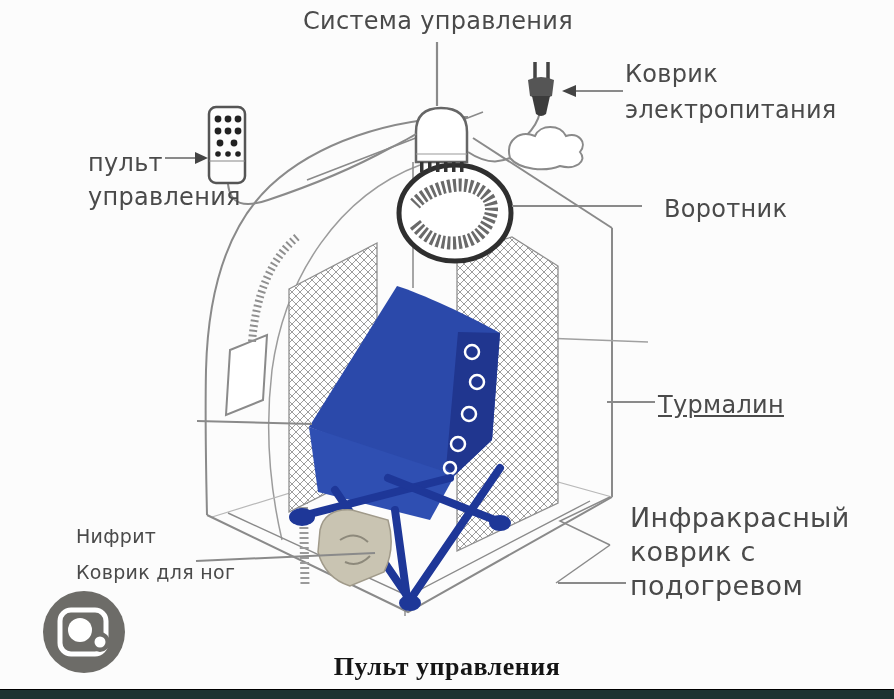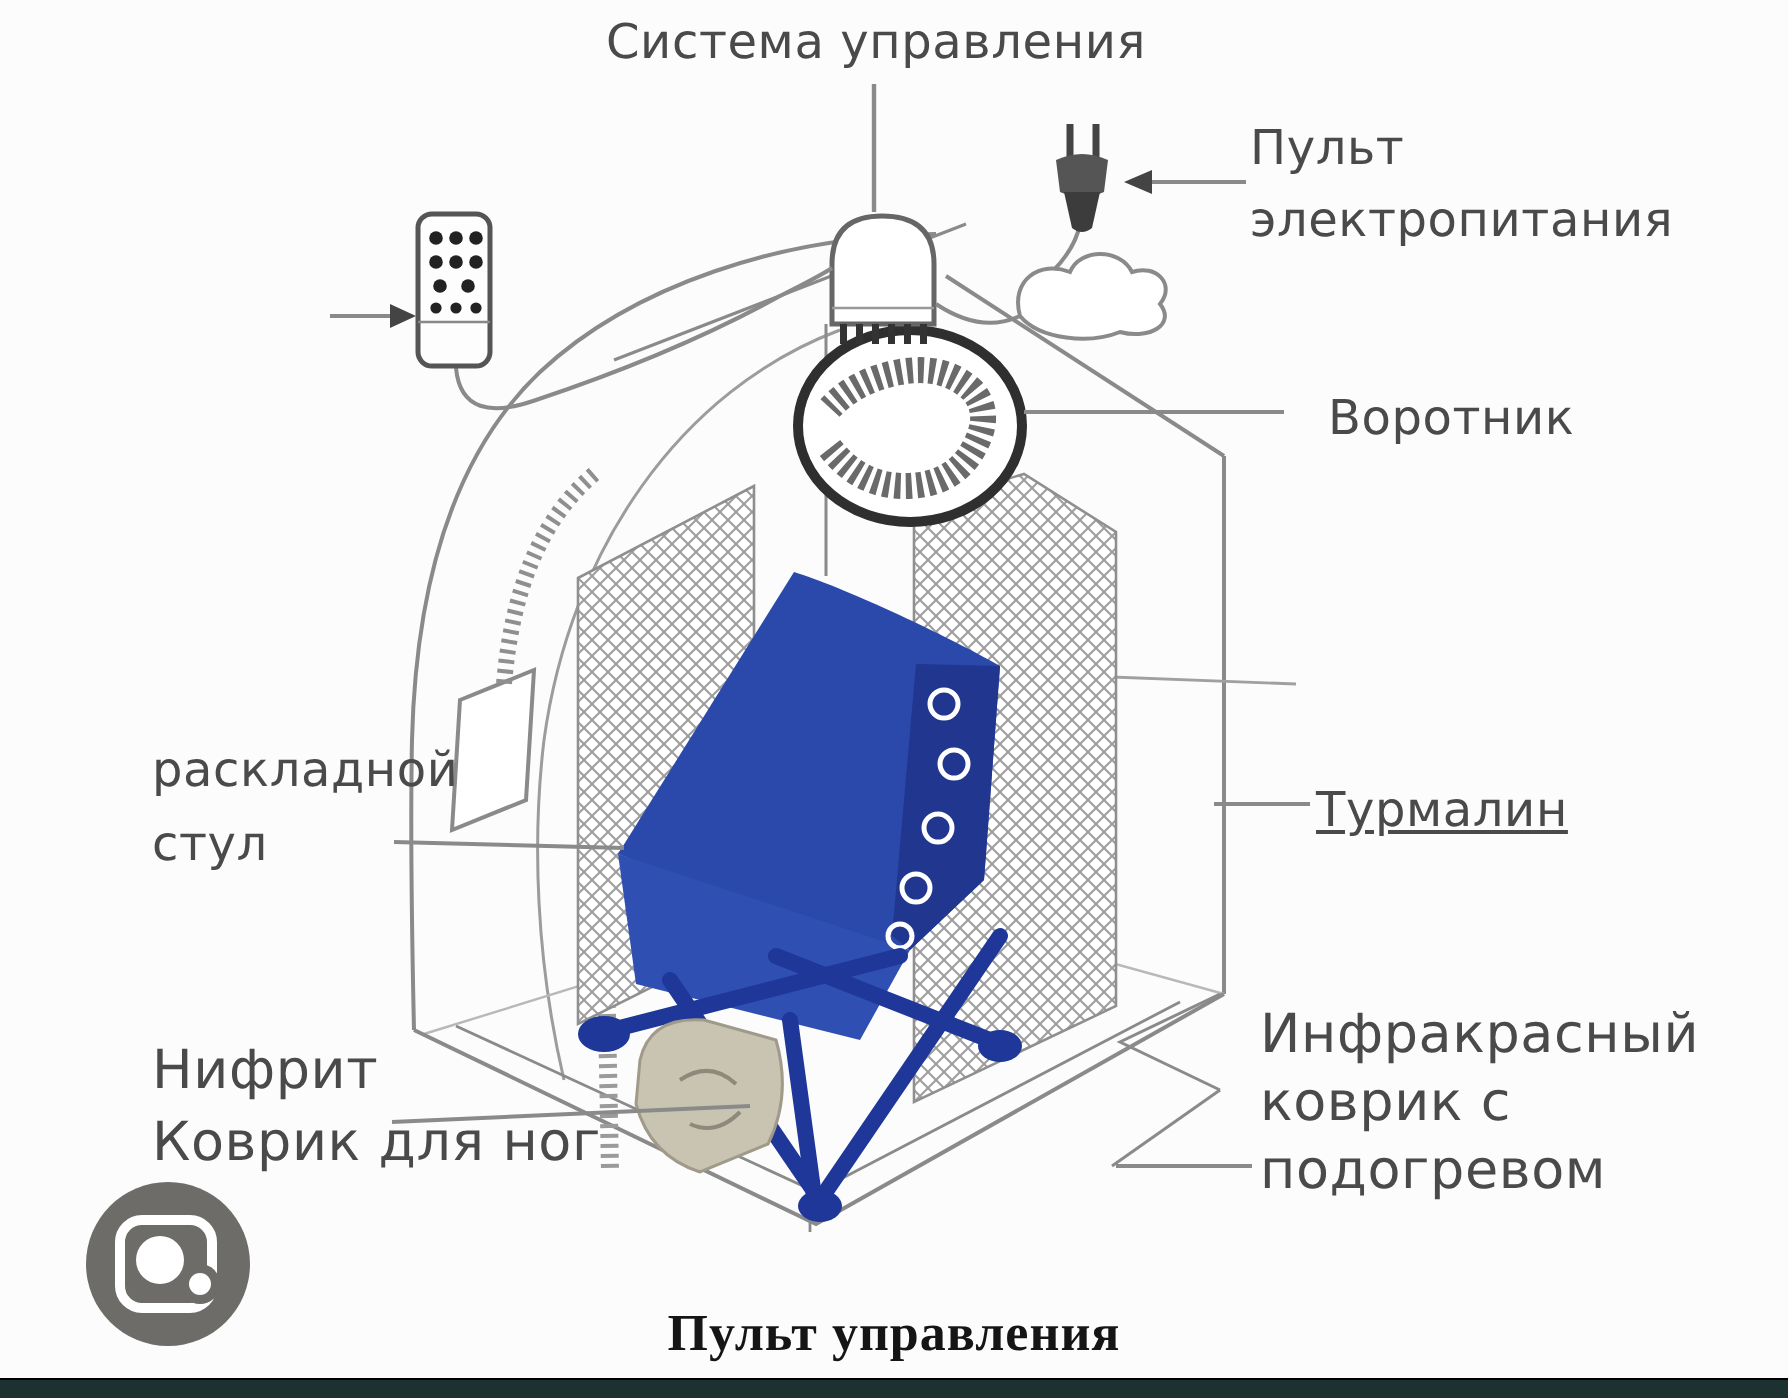--- a/index.html
+++ b/index.html
@@ -11,21 +11,21 @@
   .lbl{
     position:absolute;color:#4a4a4a;font-size:24px;line-height:34px;
     white-space:pre-line;letter-spacing:.3px;
   }
   .lbl-control-system{left:303px;top:4px;}
   .lbl-plug{left:625px;top:56px;line-height:36px;}
   .lbl-remote{left:88px;top:146px;}
   .lbl-collar{left:664px;top:192px;}
   .lbl-chair{left:76px;top:367px;line-height:37px;}
   .lbl-tourmaline{left:658px;top:388px;text-decoration:underline;}
-  .lbl-nephrite{left:76px;top:518px;font-size:27px;line-height:36px;}
+  .lbl-nephrite{left:76px;top:518px;font-size:19px;line-height:36px;}
   .lbl-infrared{left:630px;top:501px;font-size:27px;line-height:34px;}
   .caption{
     position:absolute;left:0;top:652px;width:894px;text-align:center;
     font-family:"Liberation Serif",serif;font-weight:bold;font-size:26px;color:#151515;
     letter-spacing:.5px;
   }
   .bottom-bar{
     position:absolute;left:0;bottom:0;width:894px;height:9px;background:#1c3231;
     border-top:1px solid #000;
   }
@@ -178,25 +178,25 @@
       <polygon points="208,158 195,152 195,164" fill="#444444" stroke="none"></polygon>
       <line x1="512" y1="206" x2="642" y2="206"></line>
       <line x1="197" y1="421" x2="312" y2="424"></line>
       <line x1="607" y1="402" x2="655" y2="402"></line>
       <line x1="196" y1="561" x2="375" y2="553"></line>
       <line x1="558" y1="583" x2="626" y2="583"></line>
     </g>
   </svg>
 
   <div class="lbl lbl-control-system">Система управления</div>
-  <div class="lbl lbl-plug">Пульт
+  <div class="lbl lbl-plug">Коврик
 электропитания</div>
+  <div class="lbl lbl-remote">пульт
+управления</div>
   <div class="lbl lbl-collar">Воротник</div>
-  <div class="lbl lbl-chair">раскладной
-стул</div>
   <div class="lbl lbl-tourmaline">Турмалин</div>
   <div class="lbl lbl-nephrite">Нифрит
 Коврик для ног</div>
   <div class="lbl lbl-infrared">Инфракрасный
 коврик с
 подогревом</div>
 
   <div class="caption">Пульт управления</div>
 
   <div class="lens-btn">

